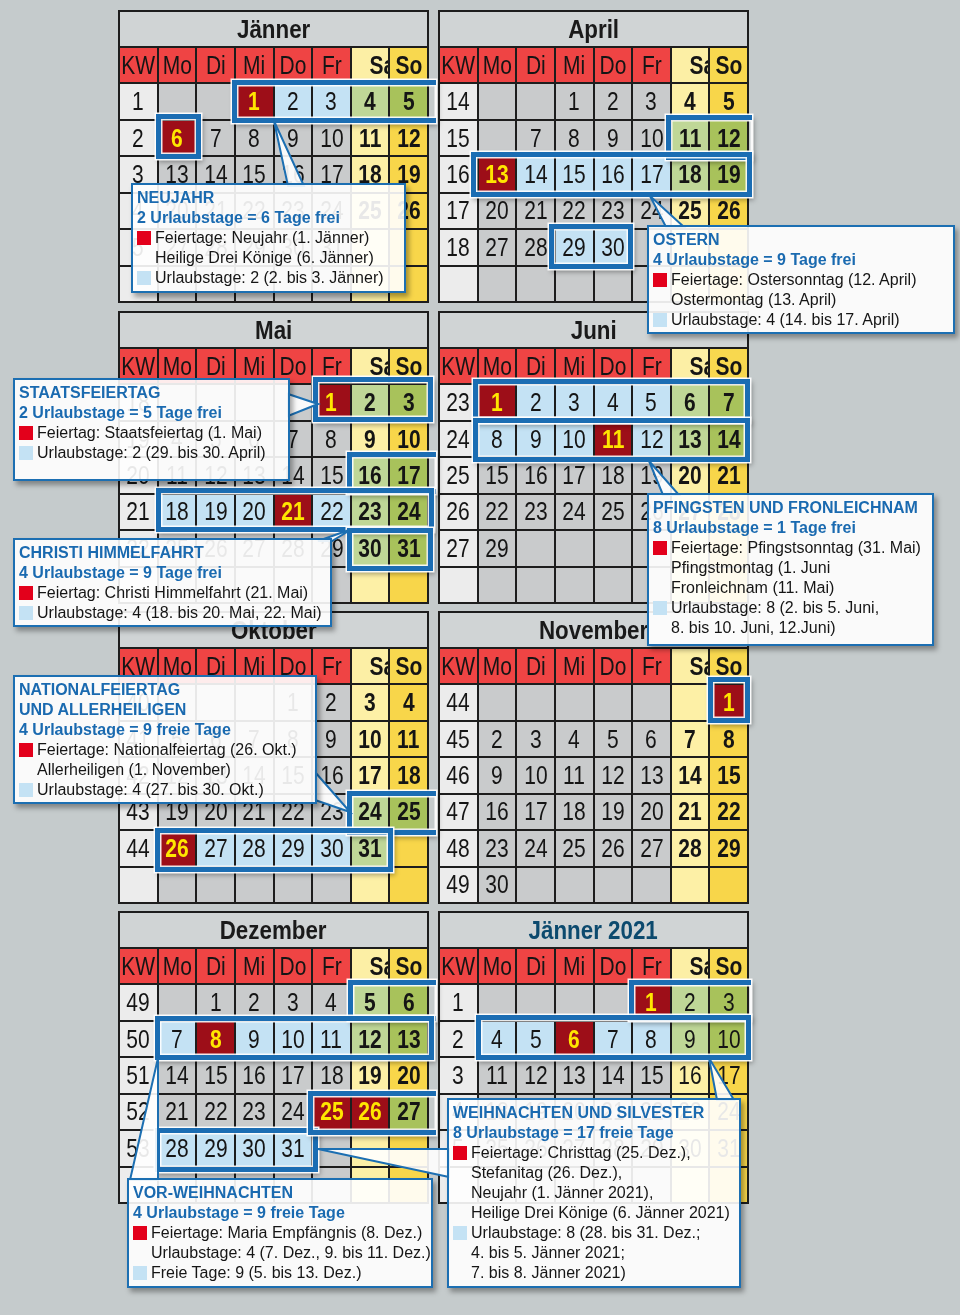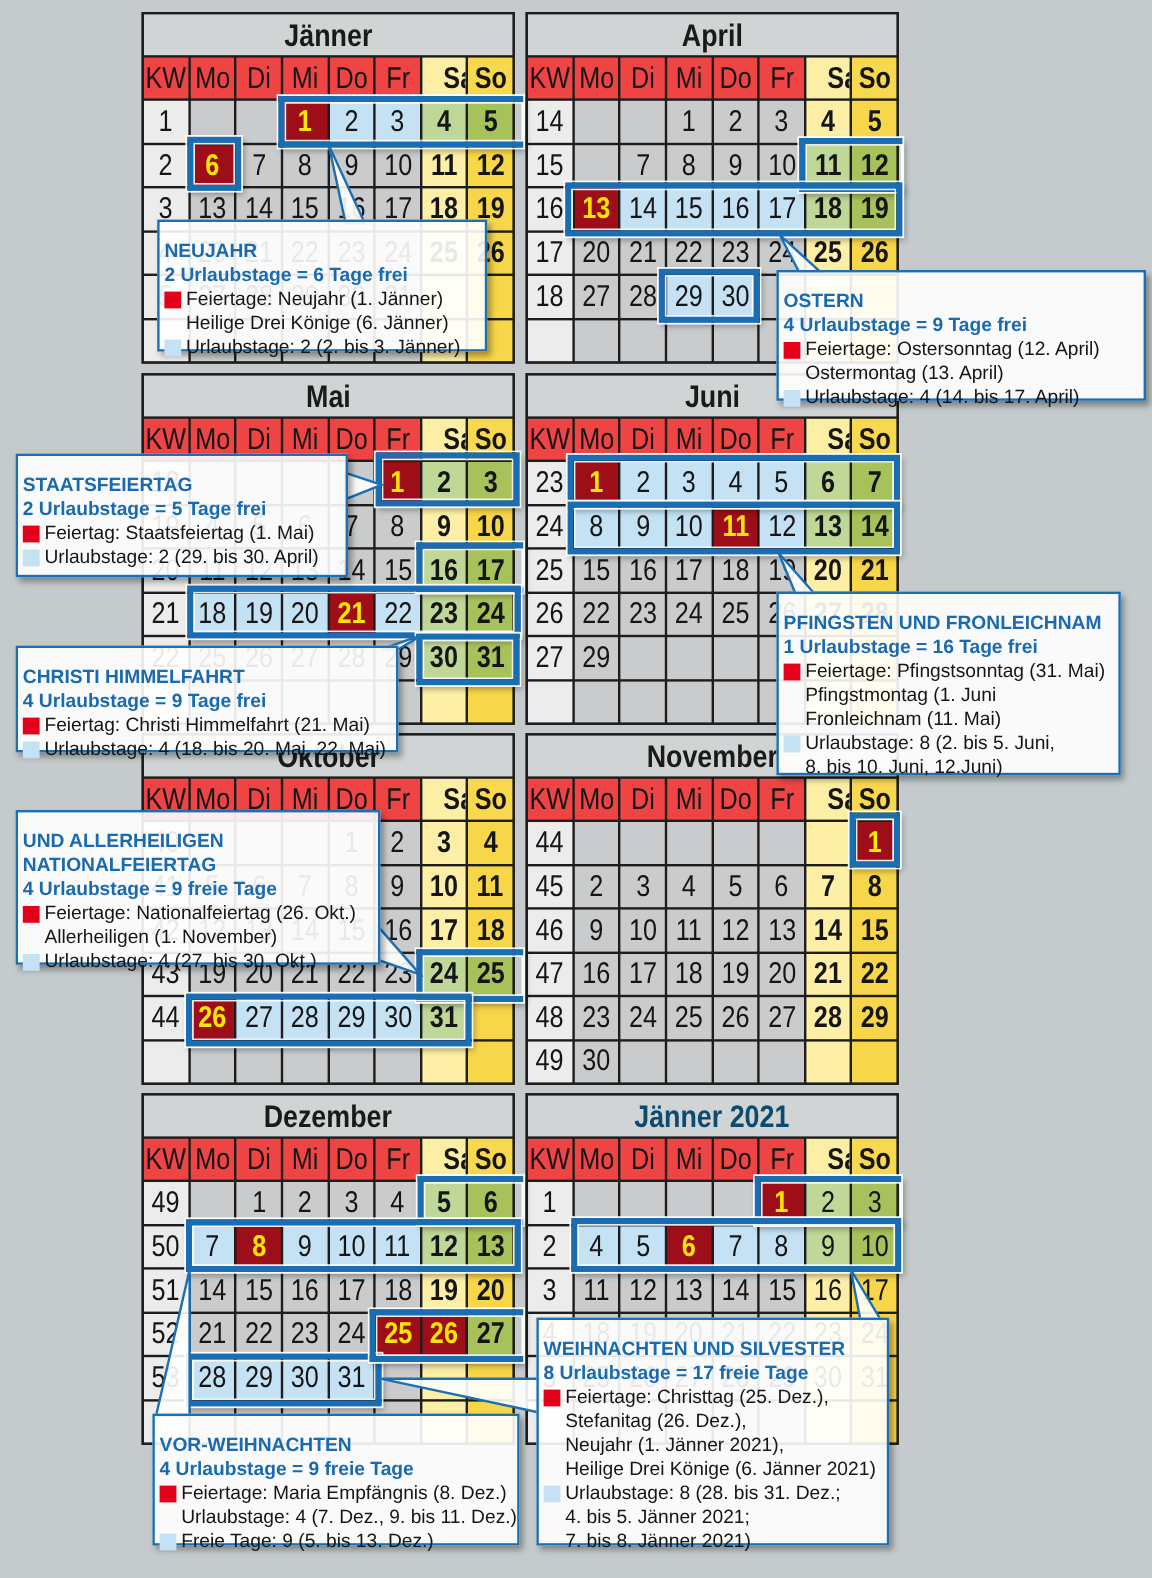--- a/index.html
+++ b/index.html
@@ -38,21 +38,21 @@
     .cell.t-H{background:var(--holiday);color:var(--holiday_text);font-weight:bold;}
 
     .frame{position:absolute;box-sizing:border-box;border:5px solid var(--frame_blue);z-index:2;
       box-shadow:0 0 0 1.5px rgba(255,255,255,.95), inset 0 0 0 1.5px rgba(255,255,255,.9), 2px 3px 5px rgba(0,0,0,.35);}
     .frame.open{border-right:none;}
 
     #pointers{position:absolute;left:0;top:0;z-index:3;}
     #pointers polygon{fill:rgba(255,255,255,.9);stroke:#1c6fb2;stroke-width:2;stroke-linejoin:miter;}
 
     .callout{position:absolute;z-index:4;box-sizing:border-box;background:rgba(255,255,255,.9);
-      border:2px solid #1c6fb2;box-shadow:3px 4px 5px rgba(0,0,0,.35);padding:15px 4px;white-space:nowrap;}
+      border:2px solid #1c6fb2;box-shadow:3px 4px 5px rgba(0,0,0,.35);padding:3px 4px;white-space:nowrap;}
     .c-title{color:var(--callout_title);font-weight:bold;font-size:16px;line-height:20px;}
     .c-item{display:flex;align-items:flex-start;font-size:16px;line-height:20px;color:#151515;}
     .sw{flex:none;width:14px;height:14px;margin:3px 4px 0 0;}
     .sw-h{background:var(--legend_holiday);}
     .sw-v{background:var(--vacation);}
     .co0{left:131px;top:183px;width:275px;height:110px}
     .co1{left:647px;top:225px;width:308px;height:109px}
     .co2{left:13px;top:378px;width:277px;height:103px}
     .co3{left:13px;top:538px;width:319px;height:89px}
     .co4{left:13px;top:675px;width:304px;height:129px}
@@ -1547,41 +1547,41 @@
   </div>
   <div class="c-item">
     <span class="sw sw-v"></span>
     <div>
       <div>Urlaubstage: 4 (18. bis 20. Mai, 22. Mai)</div>
     </div>
   </div>
 </div>
 
 <div class="callout co4">
+  <div class="c-title">NATIONALFEIERTAG</div>
   <div class="c-title">UND ALLERHEILIGEN</div>
-  <div class="c-title">NATIONALFEIERTAG</div>
   <div class="c-title">4 Urlaubstage = 9 freie Tage</div>
   <div class="c-item">
     <span class="sw sw-h"></span>
     <div>
       <div>Feiertage: Nationalfeiertag (26. Okt.)</div>
       <div>Allerheiligen (1. November)</div>
     </div>
   </div>
   <div class="c-item">
     <span class="sw sw-v"></span>
     <div>
       <div>Urlaubstage: 4 (27. bis 30. Okt.)</div>
     </div>
   </div>
 </div>
 
 <div class="callout co5">
   <div class="c-title">PFINGSTEN UND FRONLEICHNAM</div>
-  <div class="c-title">1 Urlaubstage = 16 Tage frei</div>
+  <div class="c-title">8 Urlaubstage = 1 Tage frei</div>
   <div class="c-item">
     <span class="sw sw-h"></span>
     <div>
       <div>Feiertage: Pfingstsonntag (31. Mai)</div>
       <div>Pfingstmontag (1. Juni</div>
       <div>Fronleichnam (11. Mai)</div>
     </div>
   </div>
   <div class="c-item">
     <span class="sw sw-v"></span>

